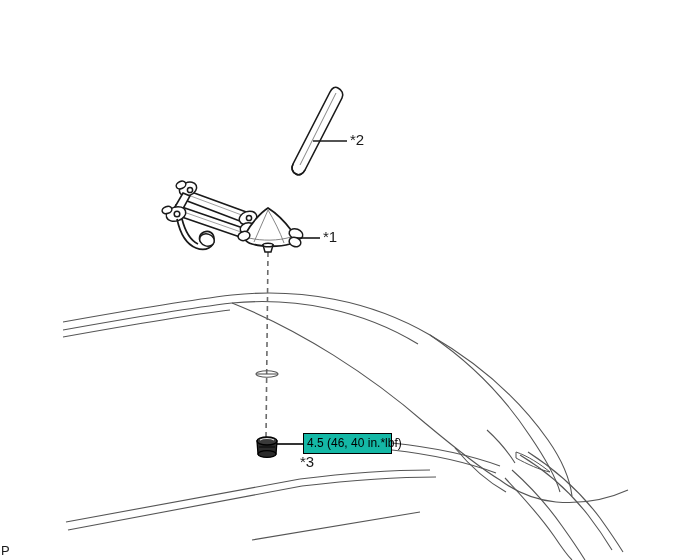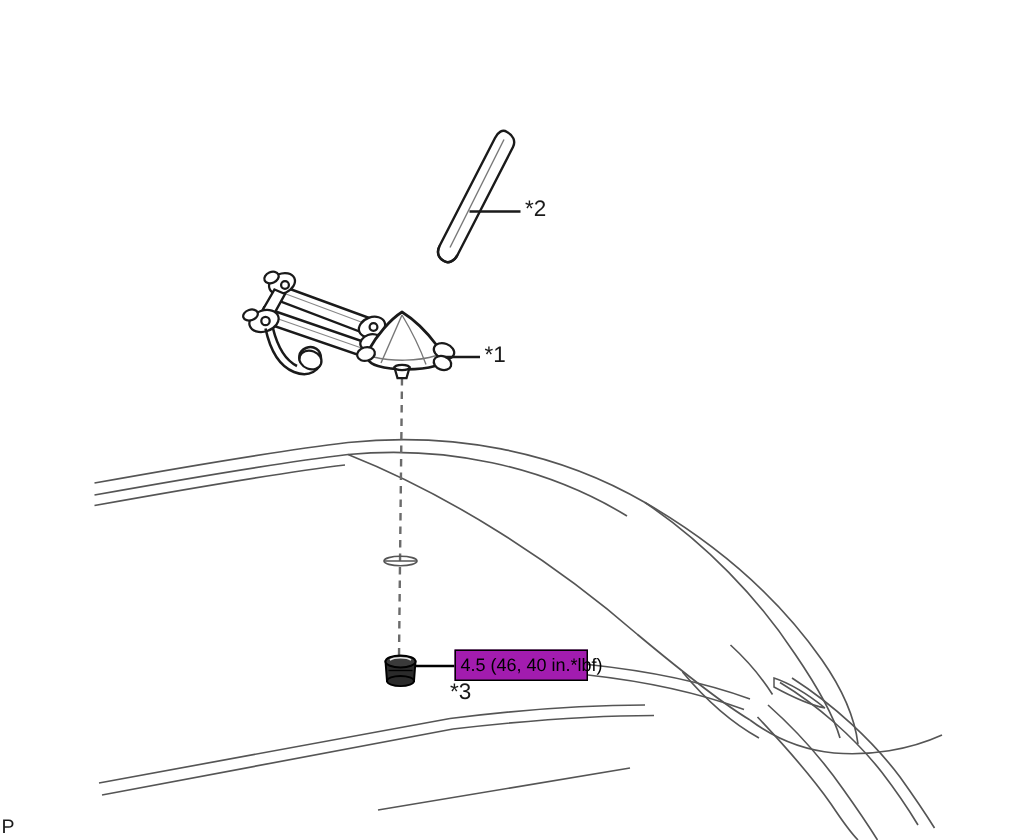--- a/index.html
+++ b/index.html
@@ -35,21 +35,21 @@
   #label-1 { left: 323px; top: 228px; }
   #label-2 { left: 350px; top: 131px; }
   #label-3 { left: 300px; top: 453px; }
   #torque-box {
     position: absolute;
     left: 303px;
     top: 433px;
     width: 89px;
     height: 21px;
     border: 1px solid #000000;
-    background: #a21caf;
+    background: #14b8a6;
     box-sizing: border-box;
   }
   #torque-text {
     position: absolute;
     left: 3px;
     top: 2px;
     font-family: "Liberation Sans", sans-serif;
     font-size: 12px;
     color: #000000;
     white-space: nowrap;

